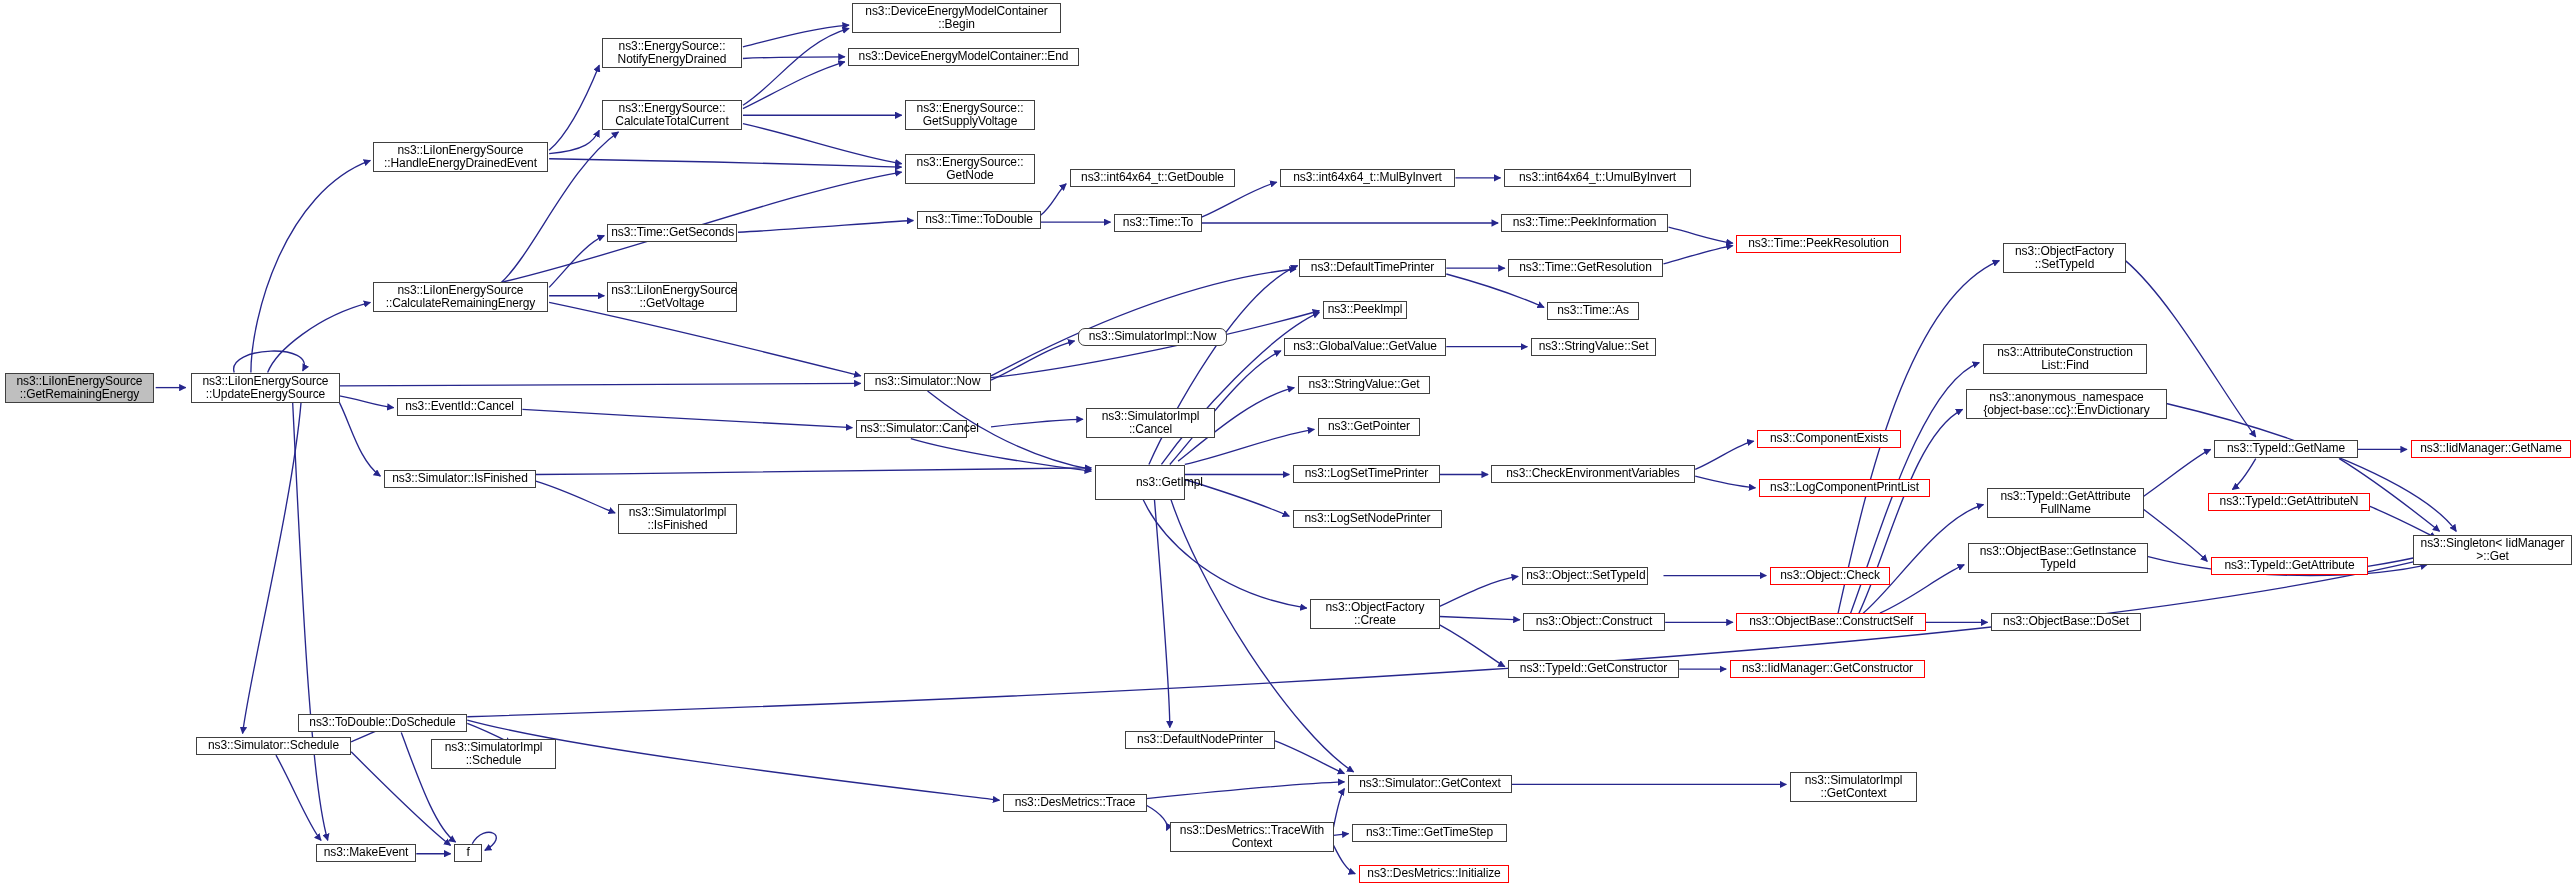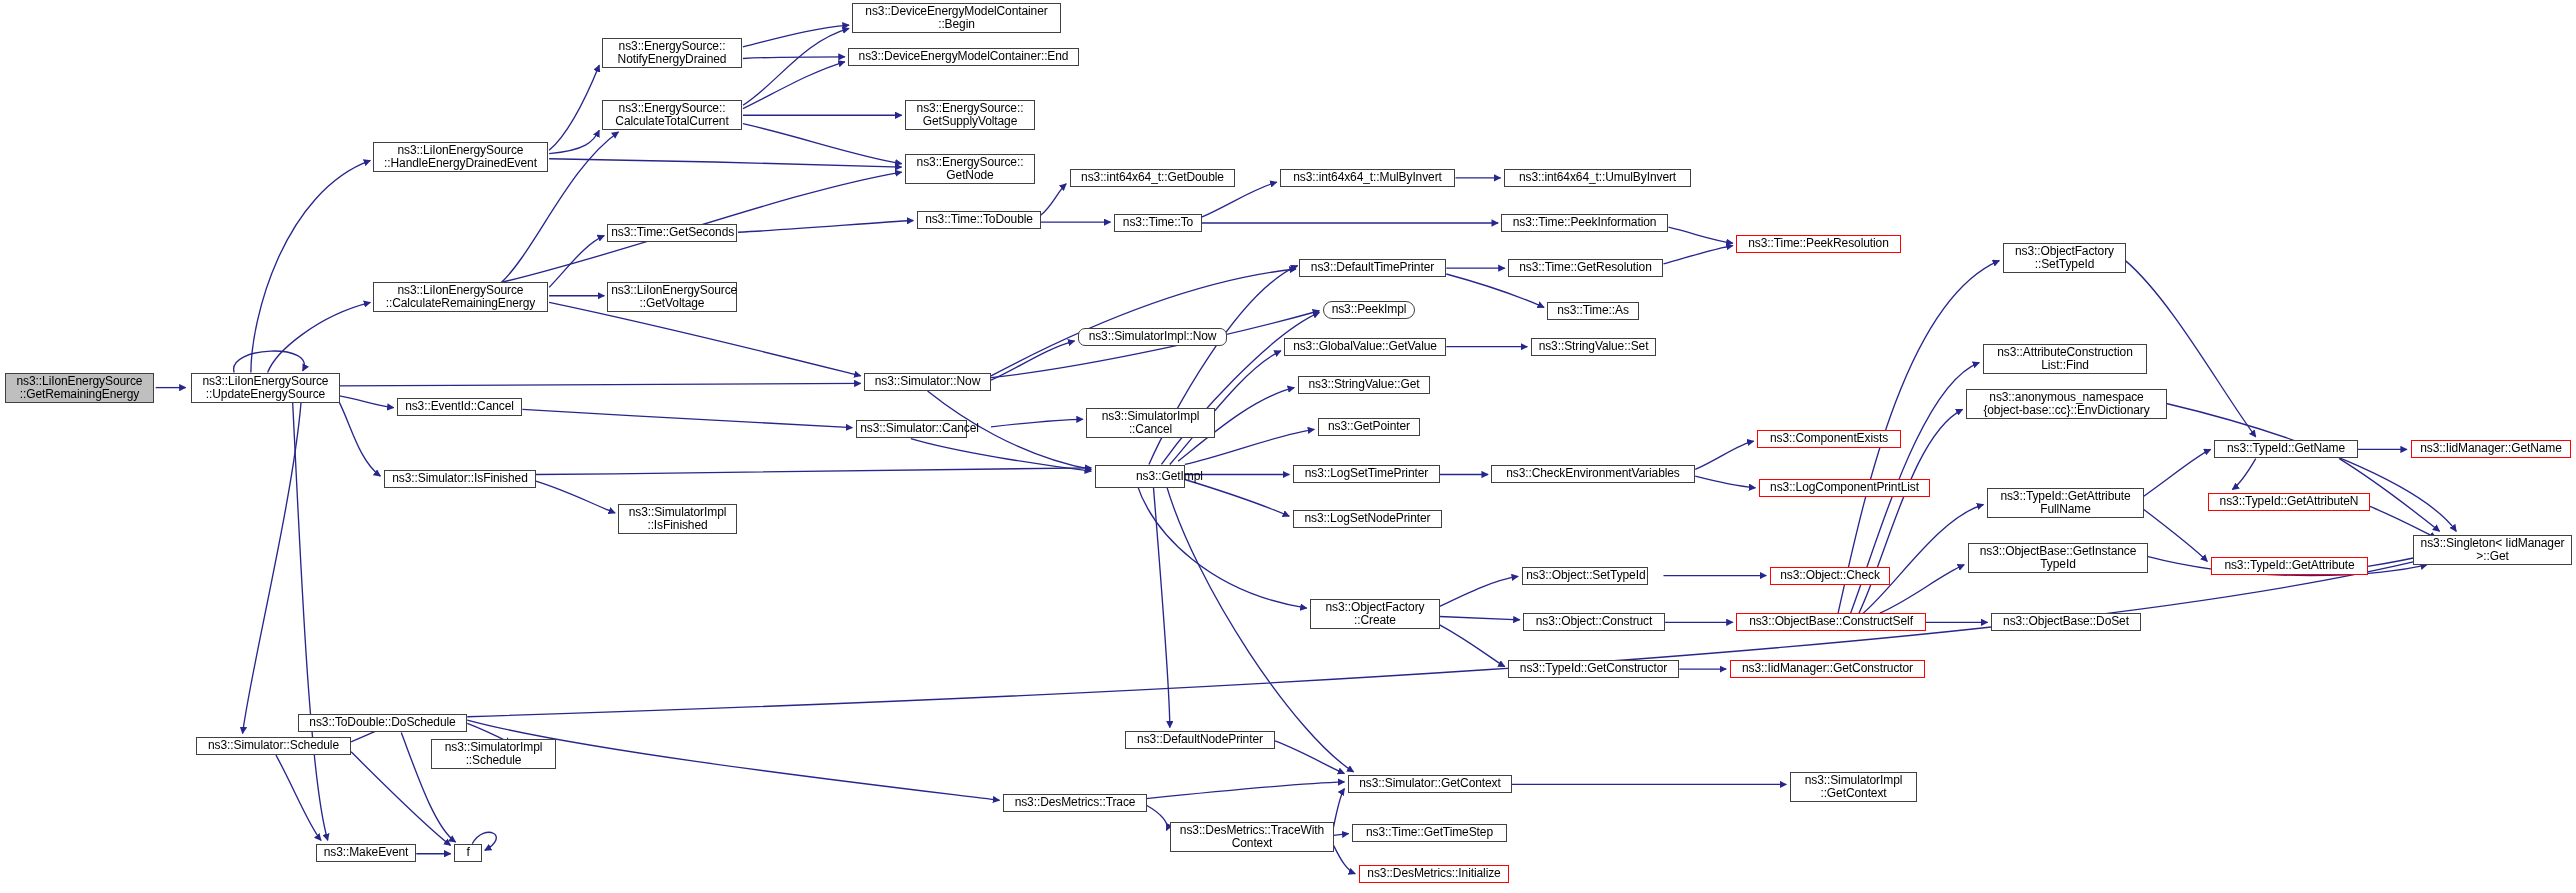--- a/index.html
+++ b/index.html
@@ -172,29 +172,29 @@
 ::IsFinished</span></div>
       <div class="node" style="left: 1070px; top: 169px; width: 165px; height: 18.4px;"><span>ns3::int64x64_t::GetDouble</span></div>
       <div class="node" style="left: 1114px; top: 214px; width: 88px; height: 18.4px;"><span>ns3::Time::To</span></div>
       <div class="node" style="left: 1280px; top: 169px; width: 175px; height: 18.4px;"><span>ns3::int64x64_t::MulByInvert</span></div>
       <div class="node" style="left: 1504px; top: 169px; width: 187px; height: 18.4px;"><span>ns3::int64x64_t::UmulByInvert</span></div>
       <div class="node" style="left: 1501px; top: 214px; width: 167px; height: 18.4px;"><span>ns3::Time::PeekInformation</span></div>
       <div class="node red" style="left: 1736px; top: 235px; width: 165px; height: 18.4px;"><span>ns3::Time::PeekResolution</span></div>
       <div class="node" style="left: 1299px; top: 259px; width: 147px; height: 18.4px;"><span>ns3::DefaultTimePrinter</span></div>
       <div class="node" style="left: 1508px; top: 259px; width: 155px; height: 18.4px;"><span>ns3::Time::GetResolution</span></div>
       <div class="node" style="left: 1547px; top: 302px; width: 92px; height: 18.4px;"><span>ns3::Time::As</span></div>
-      <div class="node" style="left: 1323px; top: 301px; width: 92px; height: 18.4px; border-radius: 9px;"><span>ns3::PeekImpl</span></div>
+      <div class="node" style="left: 1323px; top: 301px; width: 84px; height: 18.4px;"><span>ns3::PeekImpl</span></div>
       <div class="node" style="left: 1078px; top: 328px; width: 149px; height: 18.4px; border-radius: 7px;"><span>ns3::SimulatorImpl::Now</span></div>
       <div class="node" style="left: 1284px; top: 338px; width: 162px; height: 18.4px;"><span>ns3::GlobalValue::GetValue</span></div>
       <div class="node" style="left: 1531px; top: 338px; width: 125px; height: 18.4px;"><span>ns3::StringValue::Set</span></div>
       <div class="node" style="left: 1298px; top: 376px; width: 132px; height: 18.4px;"><span>ns3::StringValue::Get</span></div>
       <div class="node" style="left: 1086px; top: 408px; width: 129px; height: 30px;"><span>ns3::SimulatorImpl
 ::Cancel</span></div>
       <div class="node" style="left: 1318px; top: 418px; width: 102px; height: 18.4px;"><span>ns3::GetPointer</span></div>
-      <div class="node" style="left: 1095px; top: 465px; width: 90px; height: 23px; padding-left: 40px;"><span>ns3::GetImpl</span></div>
+      <div class="node" style="left: 1095px; top: 465px; width: 90px; height: 35px; padding-left: 40px;"><span>ns3::GetImpl</span></div>
       <div class="node" style="left: 1293px; top: 465px; width: 147px; height: 18.4px;"><span>ns3::LogSetTimePrinter</span></div>
       <div class="node" style="left: 1491px; top: 465px; width: 204px; height: 18.4px;"><span>ns3::CheckEnvironmentVariables</span></div>
       <div class="node red" style="left: 1757px; top: 430px; width: 144px; height: 18.4px;"><span>ns3::ComponentExists</span></div>
       <div class="node red" style="left: 1759px; top: 479px; width: 171px; height: 18.4px;"><span>ns3::LogComponentPrintList</span></div>
       <div class="node" style="left: 1293px; top: 510px; width: 149px; height: 18.4px;"><span>ns3::LogSetNodePrinter</span></div>
       <div class="node" style="left: 1310px; top: 599px; width: 130px; height: 30px;"><span>ns3::ObjectFactory
 ::Create</span></div>
       <div class="node" style="left: 1522px; top: 567px; width: 126px; height: 18.4px;"><span>ns3::Object::SetTypeId</span></div>
       <div class="node red" style="left: 1770px; top: 567px; width: 120px; height: 18.4px;"><span>ns3::Object::Check</span></div>
       <div class="node" style="left: 1523px; top: 613px; width: 142px; height: 18.4px;"><span>ns3::Object::Construct</span></div>

